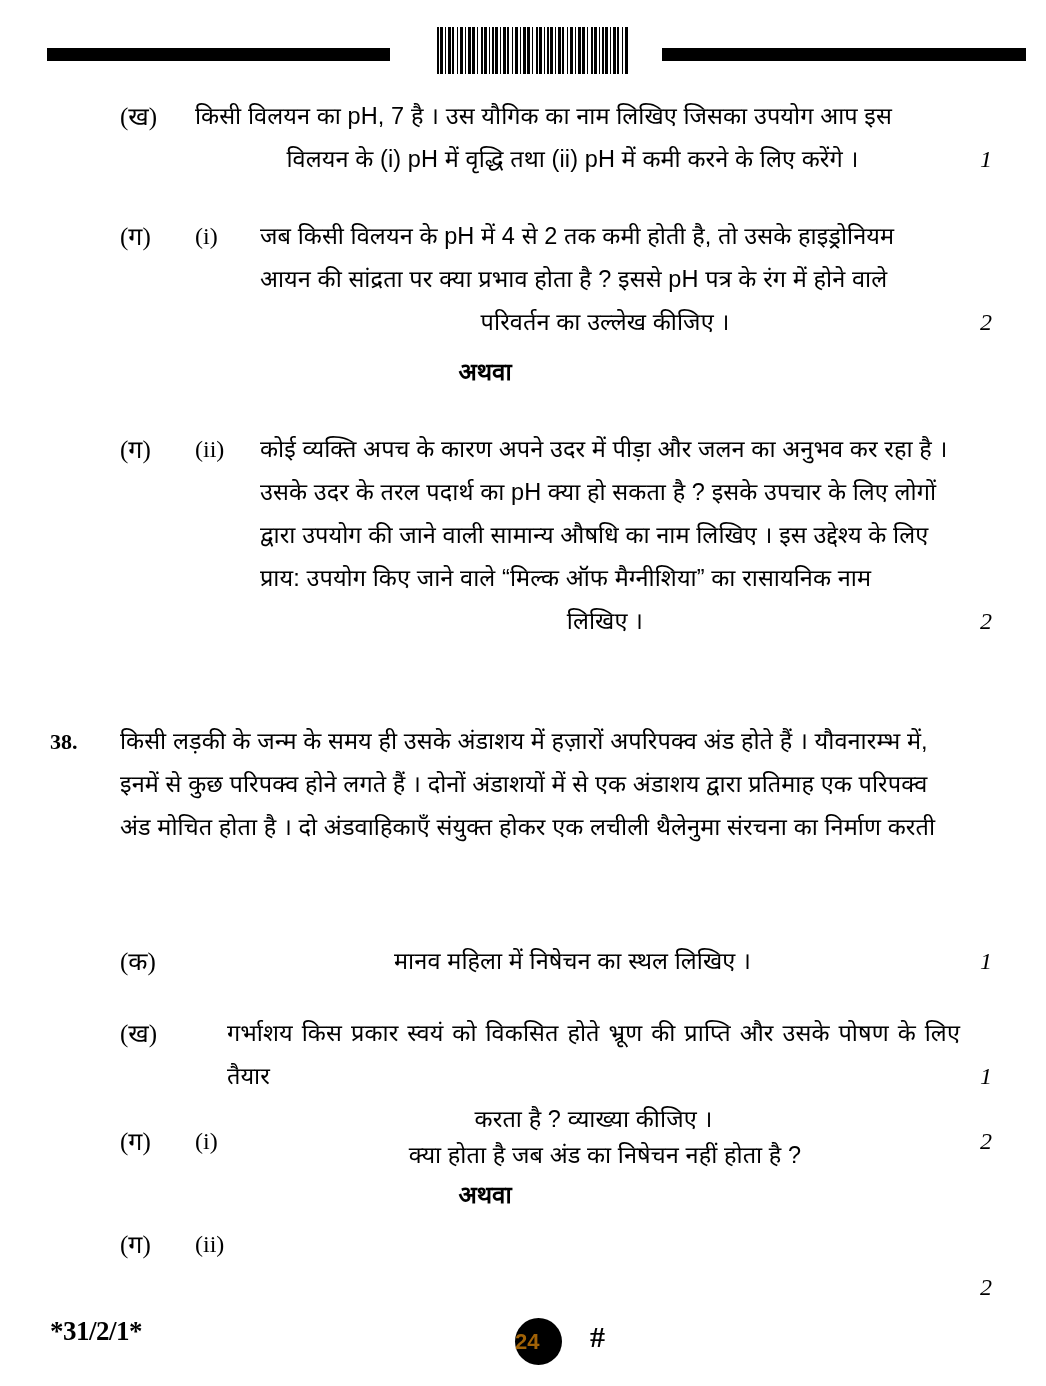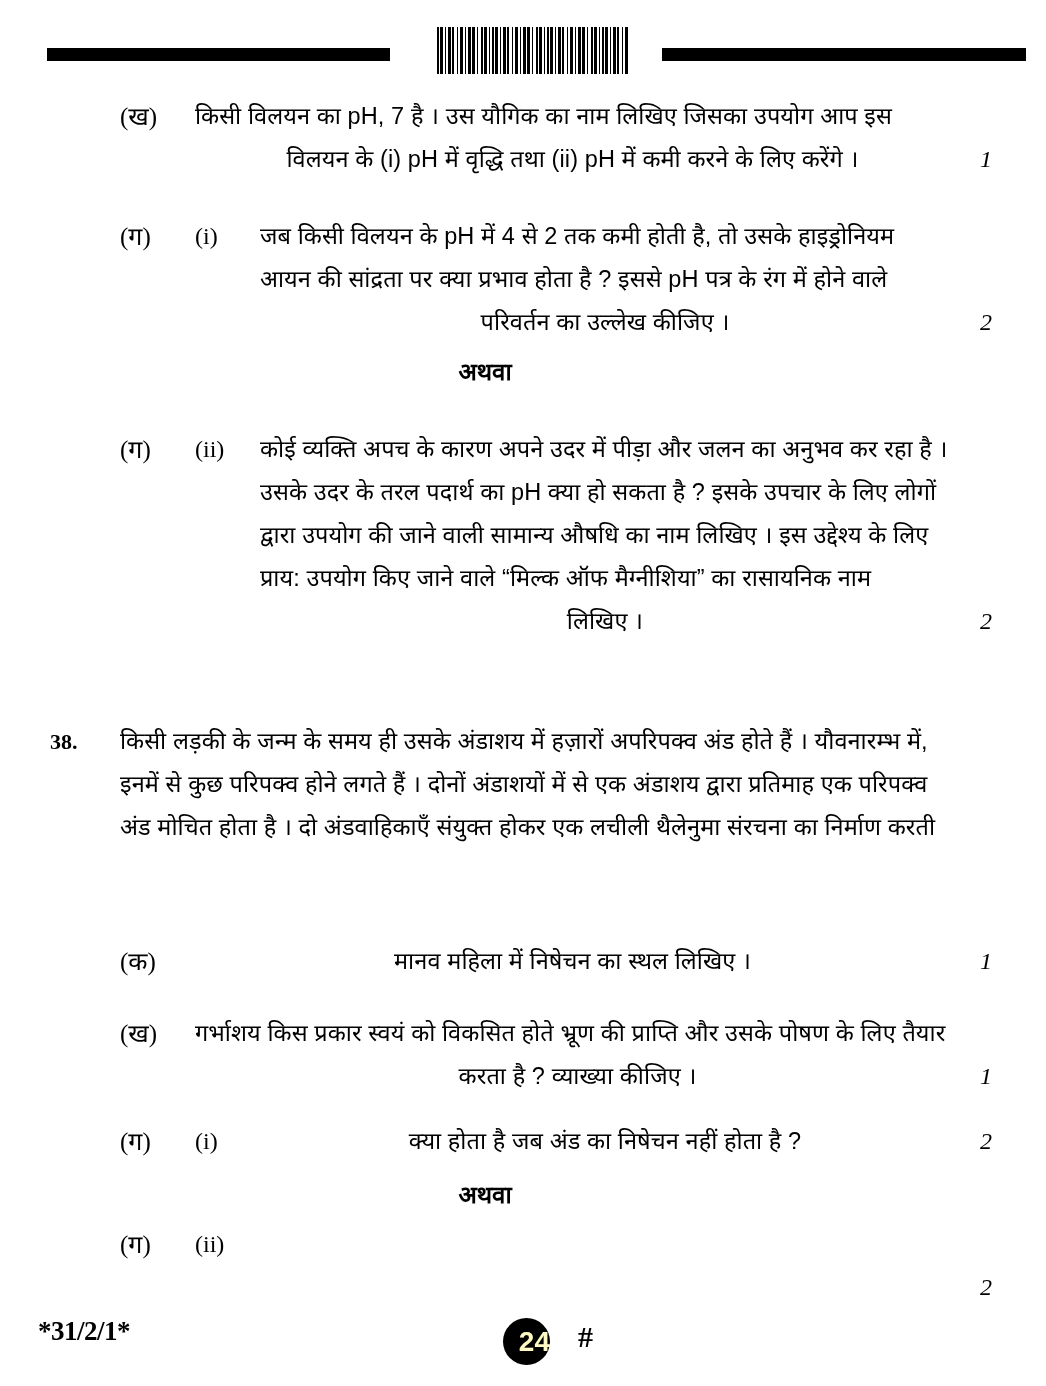--- a/index.html
+++ b/index.html
@@ -112,21 +112,21 @@
     line-height: 43px;
     width: 1046px;
     text-align: center;
     padding-right: 76px;
     box-sizing: border-box;
   }
 
   
   #footer {
     position: absolute;
-    left: 0;
+    left: 12px;
     top: 1308px;
     width: 838px;
     height: 70px;
     padding-left: 12px;
   }
   #paper-code {
     position: absolute;
     left: 38px;
     top: 8px;
     font-family: "Liberation Serif", "DejaVu Serif", serif;
@@ -135,25 +135,25 @@
     letter-spacing: -0.5px;
   }
   #page-badge {
     position: absolute;
     left: 503px;
     top: 10px;
     width: 47px;
     height: 47px;
     border-radius: 50%;
     background: #000000;
-    color: #fef9c3;
+    color: #a16207;
     font-family: "Liberation Sans", "DejaVu Sans", sans-serif;
     font-weight: bold;
-    font-size: 28px;
-    text-align: right;
+    font-size: 22px;
+    text-align: left;
     line-height: 47px;
   }
   #hash-mark {
     position: absolute;
     left: 578px;
     top: 12px;
     font-family: "Liberation Serif", "DejaVu Serif", serif;
     font-weight: bold;
     font-size: 30px;
   }
@@ -216,31 +216,31 @@
   <div class="qrow" style="left:120px; top:940px; width:830px;">
     <div class="label-part">(क)</div>
     <div class="qtext" style="width:755px;">
       <div class="last-line">मानव महिला में निषेचन का स्थल लिखिए ।</div>
     </div>
   </div>
   <div class="marks" style="top:940px;">1</div>
 
   <div class="qrow" style="left:120px; top:1012px; width:840px;">
     <div class="label-part">(ख)</div>
-    <div class="qtext" style="width:765px;">
+    <div class="qtext" style="width:765px;margin-left:32px;">
       <div>गर्भाशय किस प्रकार स्वयं को विकसित होते भ्रूण की प्राप्ति और उसके पोषण के लिए तैयार</div>
       <div class="last-line">करता है ? व्याख्या कीजिए ।</div>
     </div>
   </div>
   <div class="marks" style="top:1055px;">1</div>
 
   <div class="qrow" style="left:120px; top:1120px; width:830px;">
     <div class="label-part">(ग)</div>
     <div class="label-roman">(i)</div>
-    <div class="qtext" style="width:690px;">
+    <div class="qtext" style="width:690px;margin-top:14px;">
       <div class="last-line">क्या होता है जब अंड का निषेचन नहीं होता है ?</div>
     </div>
   </div>
   <div class="marks" style="top:1120px;">2</div>
 
   <div class="athwa" style="top:1173px;">अथवा</div>
 
   <div class="qrow" style="left:120px; top:1223px; width:830px;">
     <div class="label-part">(ग)</div>
     <div class="label-roman">(ii)</div>

